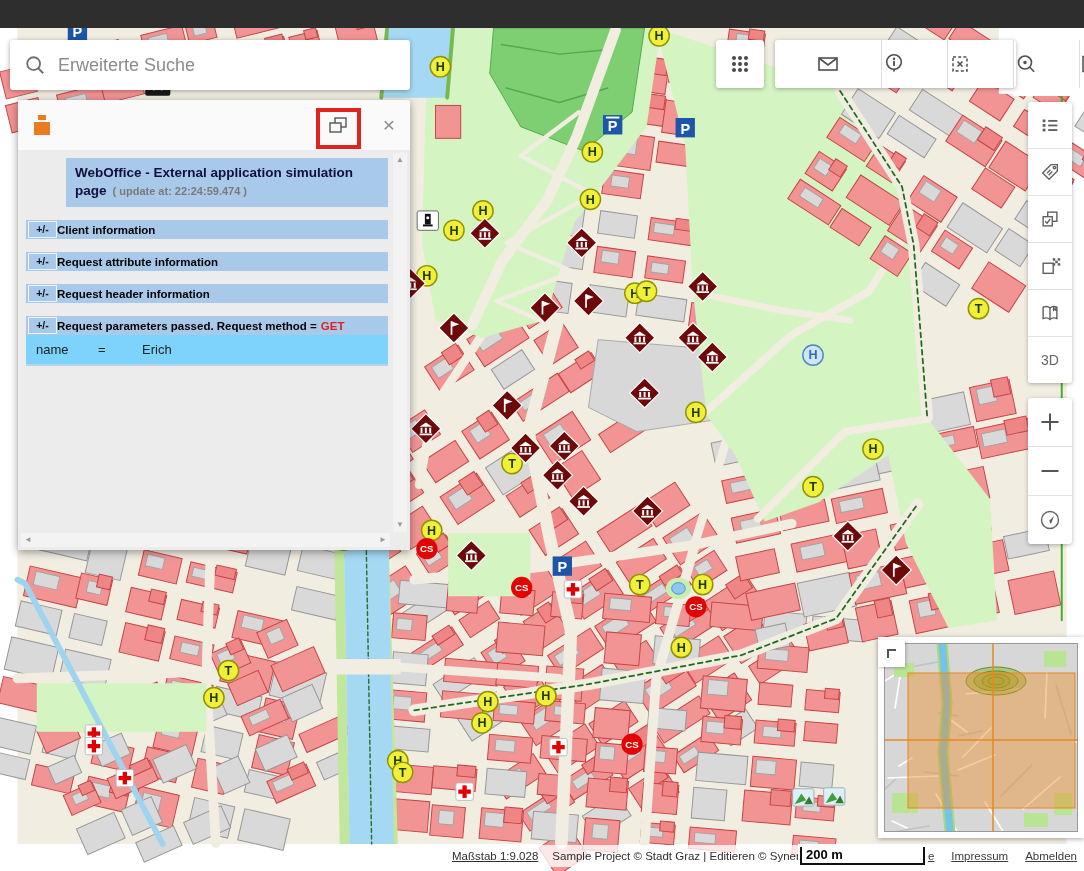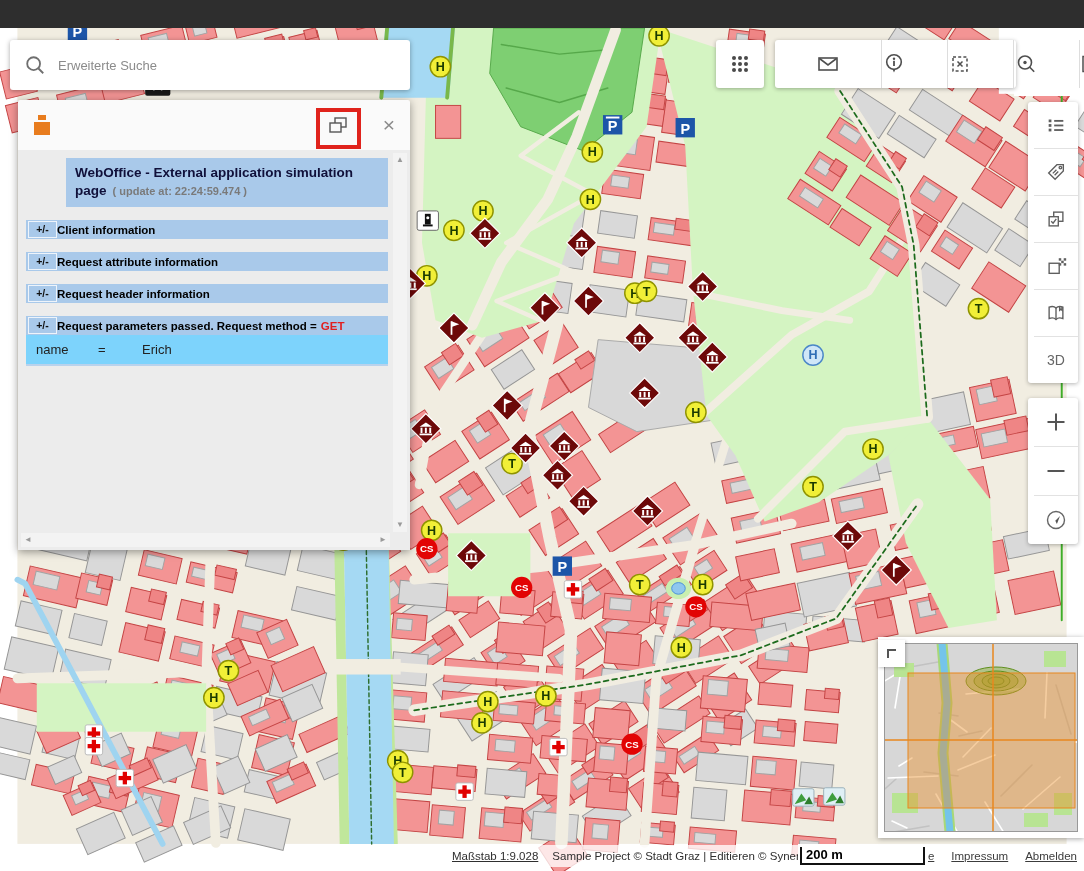--- a/index.html
+++ b/index.html
@@ -7,21 +7,21 @@
        font-family:"Liberation Sans",sans-serif;}
   .stage{position:absolute;inset:0;}
   
   .topbar{position:absolute;left:0;top:0;width:1084px;height:28px;background:#2e2e2e;z-index:40;}
   
   #map{position:absolute;left:0;top:28px;width:1084px;height:843px;z-index:1;}
   
   .search{position:absolute;left:10px;top:40px;width:400px;height:50px;background:#fff;border-radius:3px;
           box-shadow:0 1px 5px rgba(0,0,0,.35);z-index:20;display:flex;align-items:center;}
   .search svg{margin:0 10px 0 14px;flex:0 0 auto;}
-  .search input{border:none;outline:none;background:transparent;font-size:13px;color:#555;width:300px;
+  .search input{border:none;outline:none;background:transparent;font-size:18px;color:#555;width:300px;
           font-family:"Liberation Sans",sans-serif;}
   .search input::placeholder{color:#8b8b8b;opacity:1;}
   
   .panel{position:absolute;left:18px;top:100px;width:392px;height:450px;background:#fafafa;border-radius:2px;
          box-shadow:0 2px 8px rgba(0,0,0,.4);z-index:20;}
   .panel-head{position:relative;height:50px;}
   .flask{position:absolute;left:16px;top:15px;width:16px;height:20px;}
   .flask .cap{position:absolute;left:4px;top:0;width:8px;height:5px;background:#e87c1e;}
   .flask .body{position:absolute;left:0;top:7px;width:16px;height:13px;background:#e87c1e;}
   .panel-title{position:absolute;left:48px;top:16px;font-size:14px;color:#6e6e6e;margin-top:40px;}
@@ -47,21 +47,21 @@
   .sarrow{position:absolute;color:#9a9a9a;font-size:8px;line-height:8px;}
   
   .tbtn{position:absolute;background:#fff;border-radius:3px;box-shadow:0 1px 4px rgba(0,0,0,.3);z-index:20;}
   .grid-btn{left:716px;top:40px;width:48px;height:48px;display:flex;align-items:center;justify-content:center;cursor:pointer;}
   .tgroup{left:775px;top:40px;width:241px;height:48px;display:flex;}
   .tcell{flex:1;display:flex;align-items:center;justify-content:center;cursor:pointer;margin-left:41px;}
   .tcell + .tcell{border-left:1px solid #ddd;}
   .corner-white{position:absolute;left:1014px;top:28px;width:70px;height:68px;background:#fff;z-index:5;}
   
   .side{position:absolute;left:1028px;width:44px;background:#fff;border-radius:3px;
-        box-shadow:0 1px 4px rgba(0,0,0,.3);z-index:20;padding-left:6px;}
+        box-shadow:0 1px 4px rgba(0,0,0,.3);z-index:20;}
   .side1{top:102px;}
   .side2{top:398px;}
   .scell{height:46px;display:flex;align-items:center;justify-content:center;cursor:pointer;color:#5f5f5f;}
   .side2 .scell{height:48px;}
   .scell + .scell{border-top:1px solid #e2e2e2;}
   .threed{font-size:14px;color:#666;}
   
   .statusbar{position:absolute;left:452px;right:0;top:845px;height:22px;background:rgba(255,255,255,.78);
              z-index:15;display:flex;align-items:center;font-size:11.5px;color:#2f2f2f;}
   .statusbar .sc{white-space:nowrap;text-decoration:underline;}

